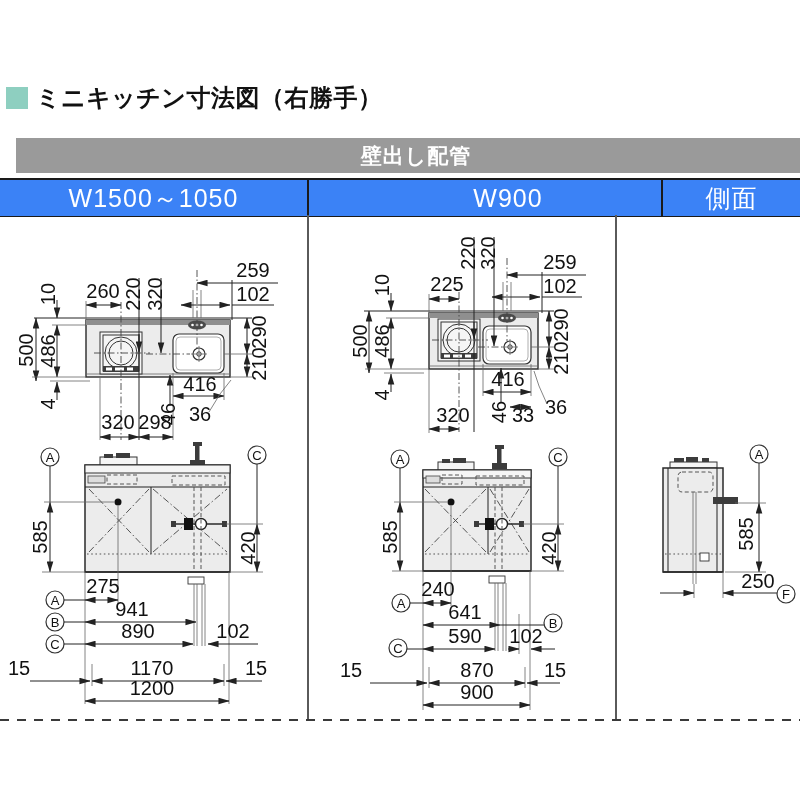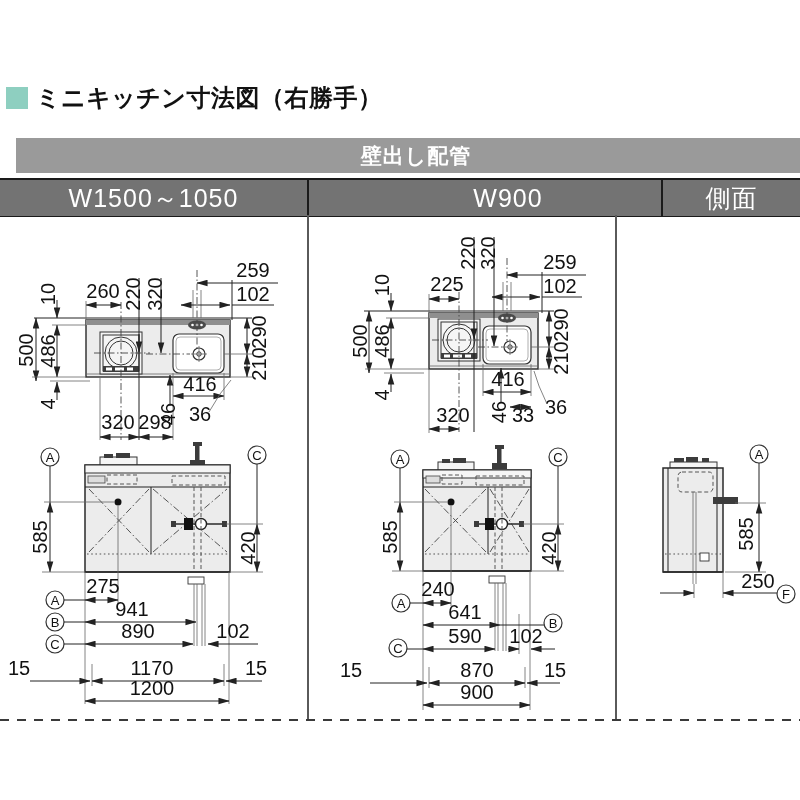--- a/index.html
+++ b/index.html
@@ -5,21 +5,21 @@
   html,body{margin:0;padding:0;background:#fff;}
   .screen{position:relative;width:800px;height:800px;background:#ffffff;overflow:hidden;
           font-family:"Liberation Sans",sans-serif;color:#111;}
   .title-row{position:absolute;left:6px;top:82px;display:flex;align-items:center;gap:8px;text-align:right;}
   .title-sq{width:22px;height:22px;background:#8ecfc0;}
   .title-text{font-size:24px;font-weight:bold;color:#111;letter-spacing:.5px;}
   .band1{position:absolute;left:16px;top:138px;width:800px;height:35px;background:#9a9a9a;
          display:flex;align-items:center;justify-content:center;}
   .band1 span{color:#fff;font-size:21px;font-weight:bold;letter-spacing:1px;}
   .band2{position:absolute;left:0;top:178px;width:800px;height:36px;display:flex;
-         border-top:2px solid #1a1a1a;border-bottom:1px solid #1a1a1a;background:#737373;}
+         border-top:2px solid #1a1a1a;border-bottom:1px solid #1a1a1a;background:#3b82f6;}
   .band2 .cell{height:100%;display:flex;align-items:center;justify-content:center;
          color:#fff;font-size:25px;letter-spacing:1px;}
   .c1{width:307px;border-right:2px solid #1a1a1a;}
   .c2{width:306px;border-right:2px solid #1a1a1a;margin-left:46px;}
   .c3{flex:1;font-family:Liberation Serif, serif;}
   .col-svg{position:absolute;top:214px;}
   .vdiv{position:absolute;top:215px;height:504px;width:2px;background:#5a5a5a;}
   .hdash{position:absolute;left:0;top:719px;width:800px;height:2px;
          background:repeating-linear-gradient(90deg,#3a3a3a 0 9px,transparent 9px 17px);}
   

